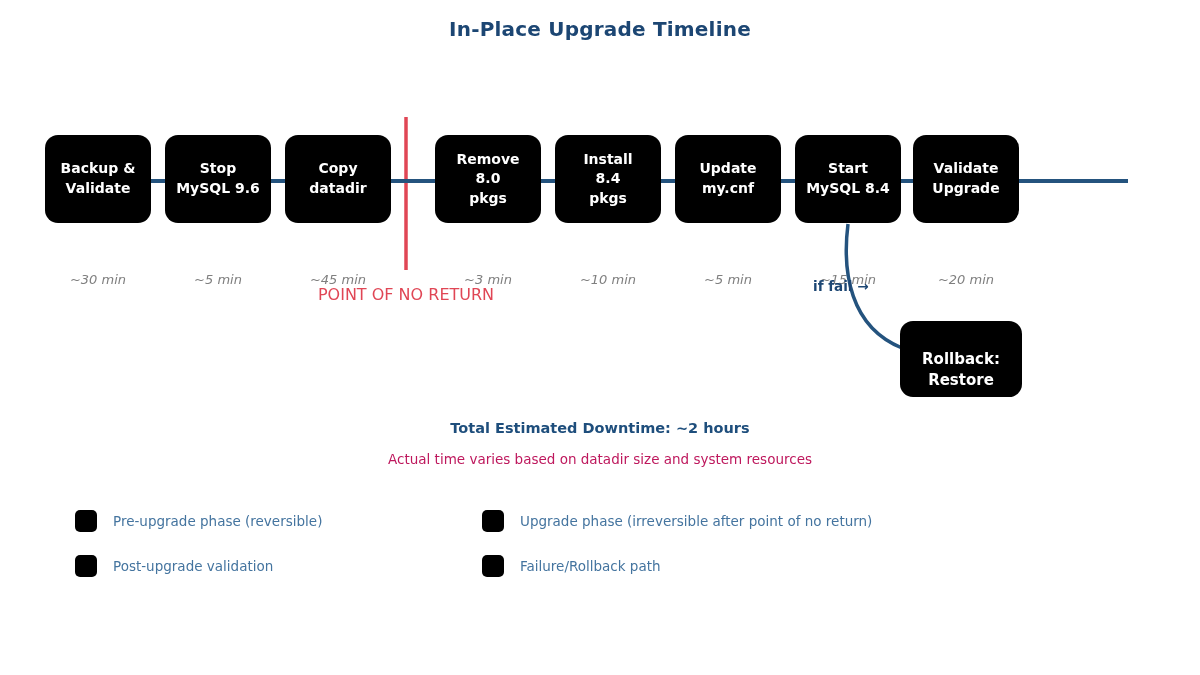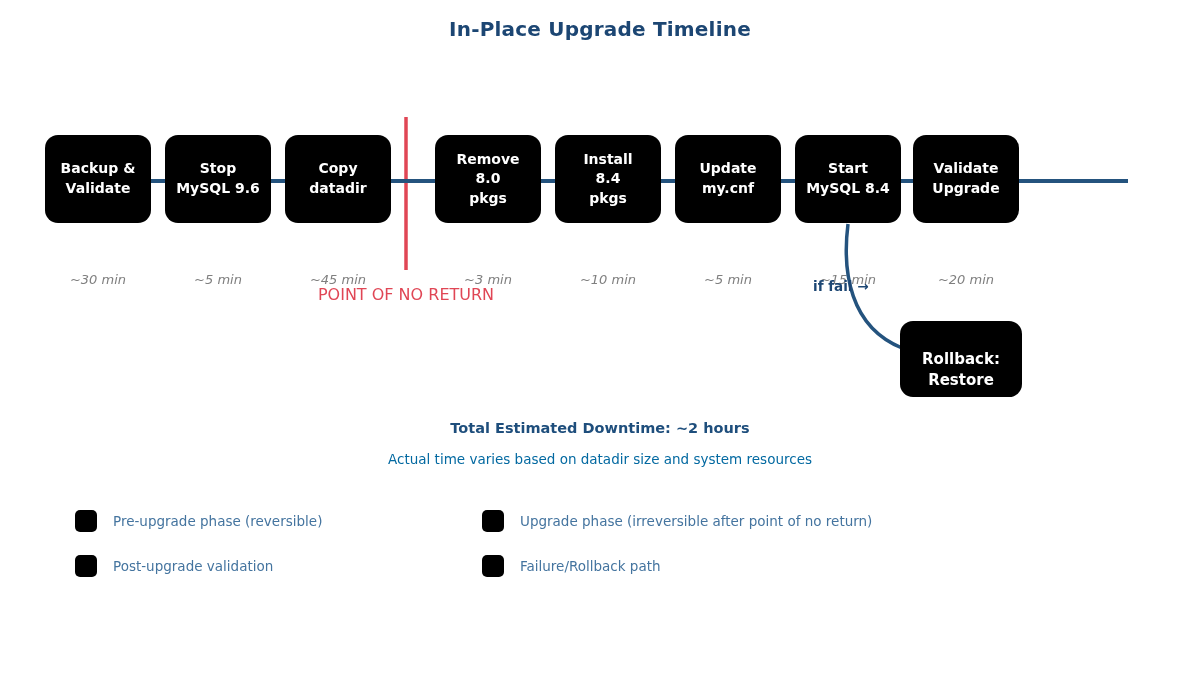--- a/index.html
+++ b/index.html
@@ -109,21 +109,21 @@
     font-size: 14.5px;
     color: #1E4E7C;
   }
   .note {
     position: absolute;
     top: 451px;
     left: 0;
     width: 100%;
     text-align: center;
     font-size: 13.5px;
-    color: #0369a1;
+    color: #be185d;
   }
   .legend-item {
     position: absolute;
     display: flex;
     align-items: center;
     gap: 16px;
     font-size: 13.5px;
     color: #44749F;
   }
   .swatch {

